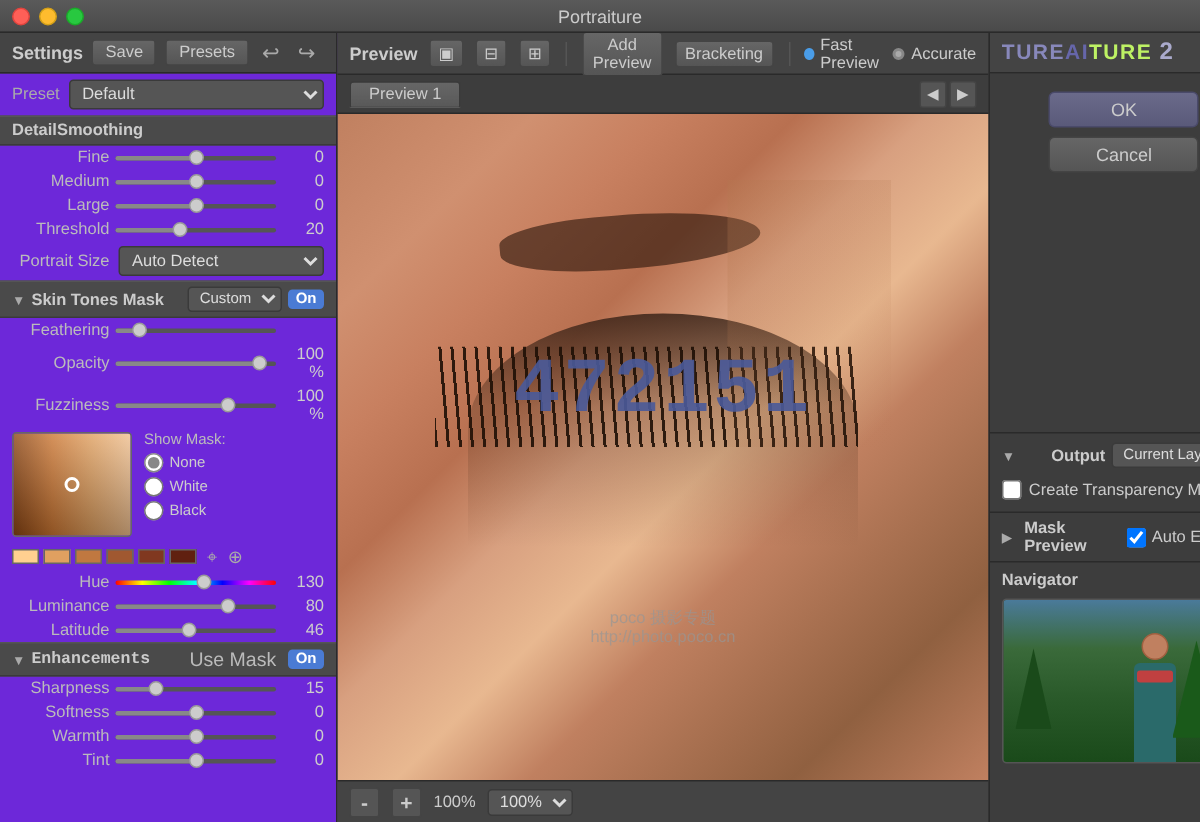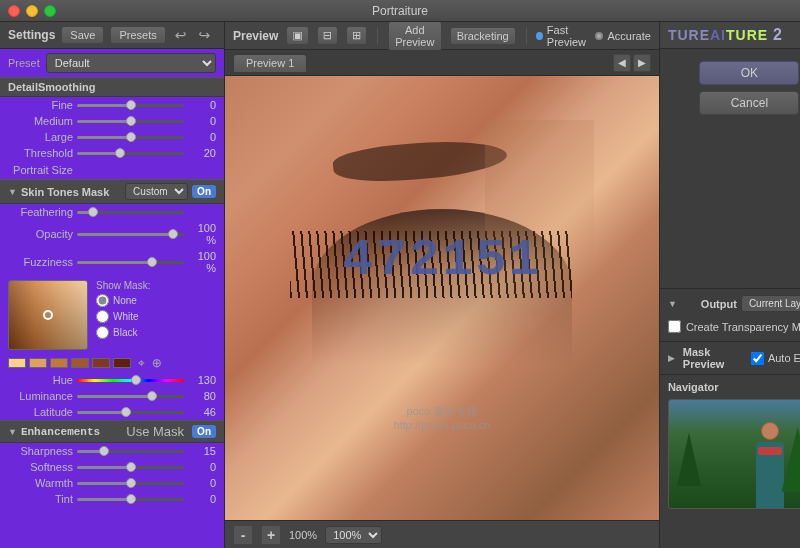--- a/index.html
+++ b/index.html
@@ -207,20 +207,23 @@
       <span class="slider-label">Threshold</span>
       <div class="slider-track">
         <div class="slider-fill" style="width:40%"></div>
         <div class="slider-thumb" style="left:40%"></div>
       </div>
       <span class="slider-value">20</span>
     </div>
 
     <div class="portrait-row">
       <span class="portrait-label-text">Portrait Size</span>
+      <select class="portrait-select">
+        <option>Auto Detect</option>
+      </select>
     </div>
 
     <div class="mask-header">
       <span class="collapse-arrow">▼</span>
       <span class="mask-title">Skin Tones Mask</span>
       <select class="mask-select">
         <option>Custom</option>
       </select>
       <span class="on-badge">On</span>
     </div>

